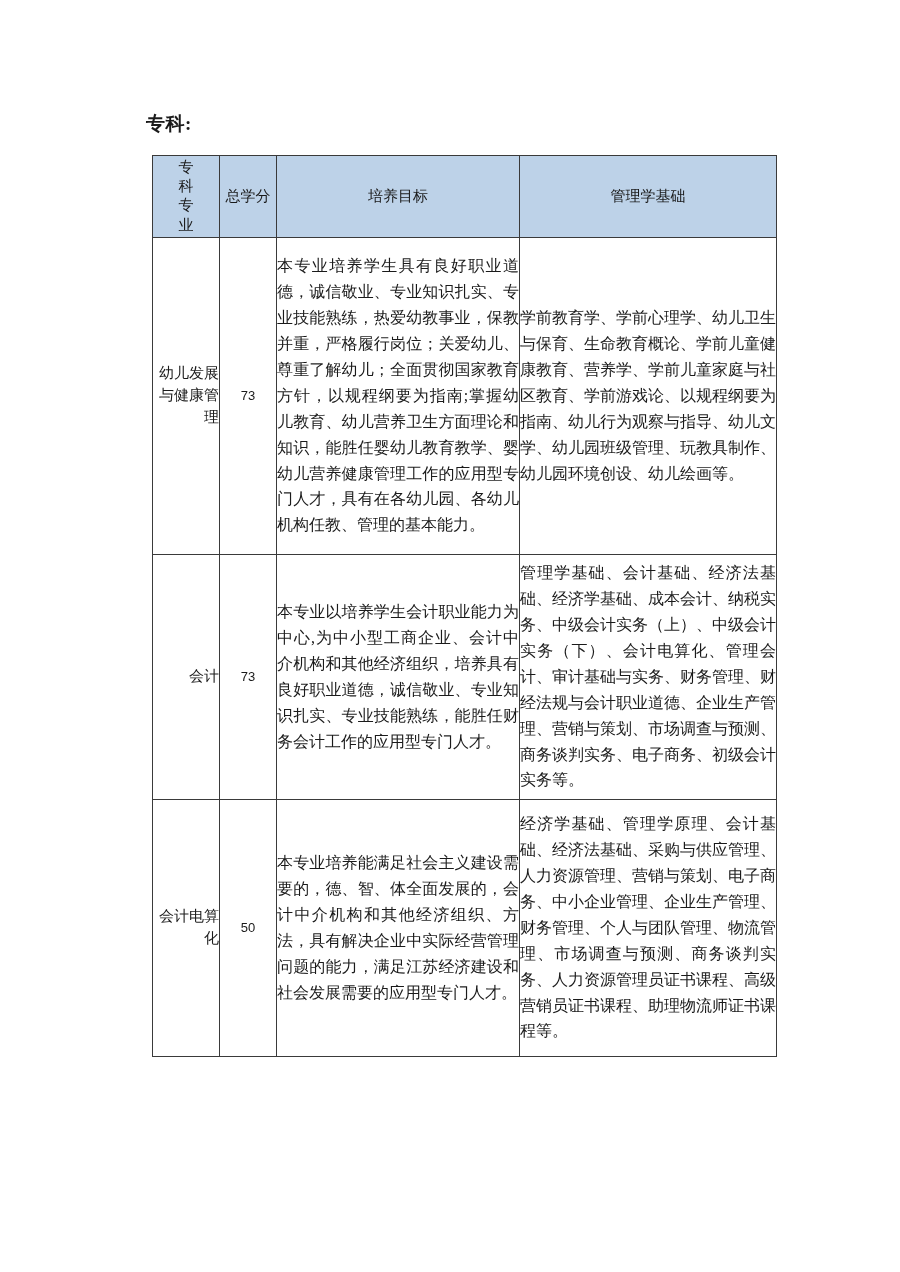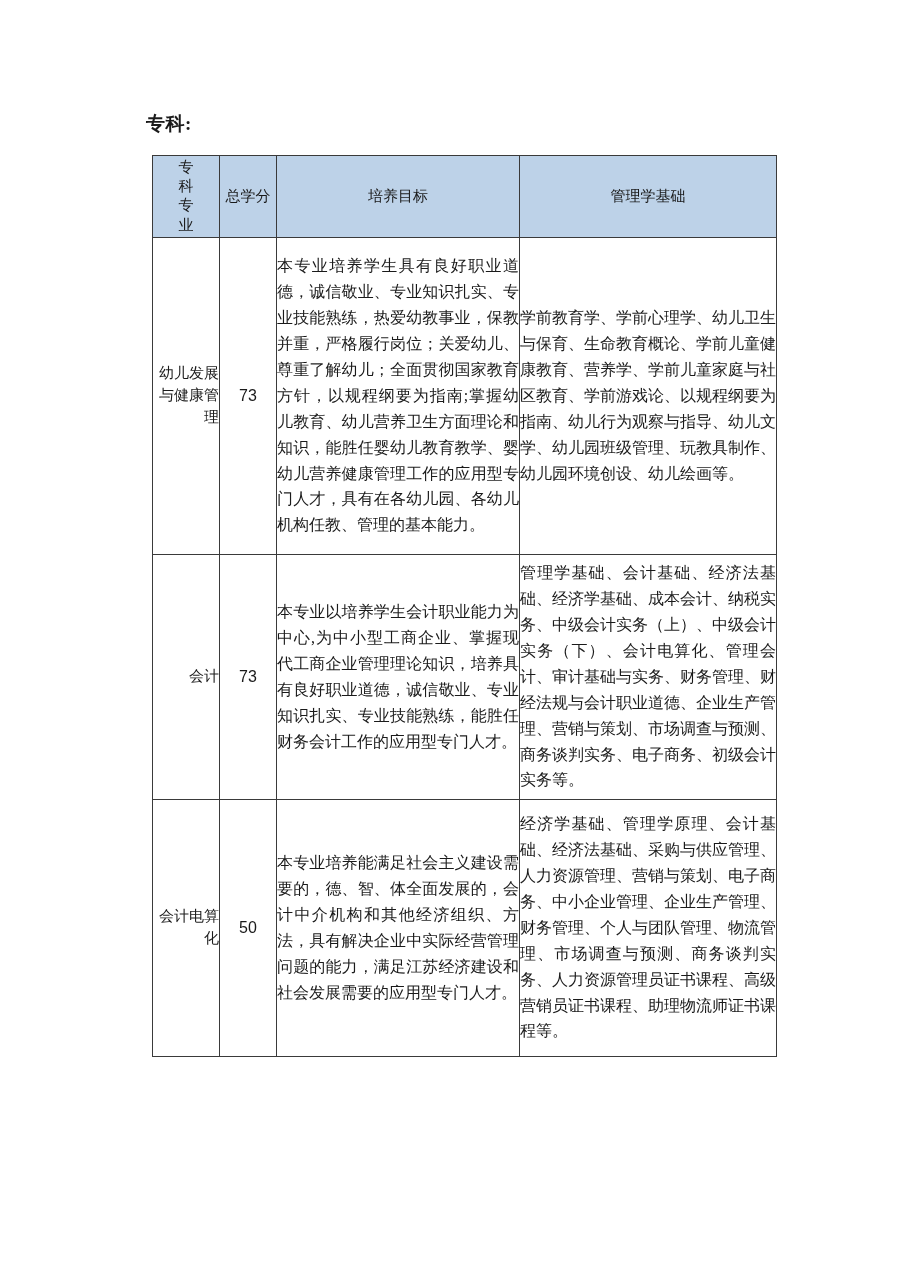--- a/index.html
+++ b/index.html
@@ -78,21 +78,21 @@
 
   td.major-cell {
     text-align: right;
     font-size: 15px;
     line-height: 1.45;
     padding: 4px 6px;
     color: #1a1a1a;
   }
   td.credits-cell {
     text-align: center;
-    font-size: 16px;
+    font-size: 13px;
     color: #1a1a1a;
     font-family: "Liberation Sans", sans-serif;
     font-weight: bold;
   }
   td.goal-cell,
   td.courses-cell {
     font-size: 16px;
     line-height: 1.62;
     padding: 6px 5px 6px 6px;
     text-align: justify;
@@ -137,21 +137,21 @@
       <tbody>
         <tr class="row-1">
           <td class="major-cell">幼儿发展与健康管理</td>
           <td class="credits-cell">73</td>
           <td class="goal-cell">本专业培养学生具有良好职业道德，诚信敬业、专业知识扎实、专业技能熟练，热爱幼教事业，保教并重，严格履行岗位；关爱幼儿、尊重了解幼儿；全面贯彻国家教育方针，以规程纲要为指南;掌握幼儿教育、幼儿营养卫生方面理论和知识，能胜任婴幼儿教育教学、婴幼儿营养健康管理工作的应用型专门人才，具有在各幼儿园、各幼儿机构任教、管理的基本能力。</td>
           <td class="courses-cell">学前教育学、学前心理学、幼儿卫生与保育、生命教育概论、学前儿童健康教育、营养学、学前儿童家庭与社区教育、学前游戏论、以规程纲要为指南、幼儿行为观察与指导、幼儿文学、幼儿园班级管理、玩教具制作、幼儿园环境创设、幼儿绘画等。</td>
         </tr>
         <tr class="row-2">
           <td class="major-cell">会计</td>
           <td class="credits-cell">73</td>
-          <td class="goal-cell">本专业以培养学生会计职业能力为中心,为中小型工商企业、掌握现代工商企业管理理论知识，培养具有良好职业道德，诚信敬业、专业知识扎实、专业技能熟练，能胜任财务会计工作的应用型专门人才。</td>
+          <td class="goal-cell">本专业以培养学生会计职业能力为中心,为中小型工商企业、会计中介机构和其他经济组织，培养具有良好职业道德，诚信敬业、专业知识扎实、专业技能熟练，能胜任财务会计工作的应用型专门人才。</td>
           <td class="courses-cell">管理学基础、会计基础、经济法基础、经济学基础、成本会计、纳税实务、中级会计实务（上）、中级会计实务（下）、会计电算化、管理会计、审计基础与实务、财务管理、财经法规与会计职业道德、企业生产管理、营销与策划、市场调查与预测、商务谈判实务、电子商务、初级会计实务等。</td>
         </tr>
         <tr class="row-3">
           <td class="major-cell">会计电算化</td>
           <td class="credits-cell">50</td>
           <td class="goal-cell">本专业培养能满足社会主义建设需要的，德、智、体全面发展的，会计中介机构和其他经济组织、方法，具有解决企业中实际经营管理问题的能力，满足江苏经济建设和社会发展需要的应用型专门人才。</td>
           <td class="courses-cell">经济学基础、管理学原理、会计基础、经济法基础、采购与供应管理、人力资源管理、营销与策划、电子商务、中小企业管理、企业生产管理、财务管理、个人与团队管理、物流管理、市场调查与预测、商务谈判实务、人力资源管理员证书课程、高级营销员证书课程、助理物流师证书课程等。</td>
         </tr>
       </tbody>
     </table>

